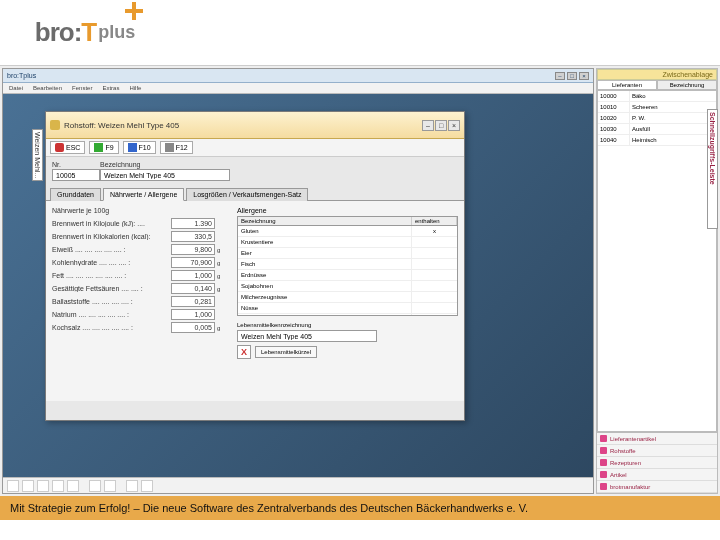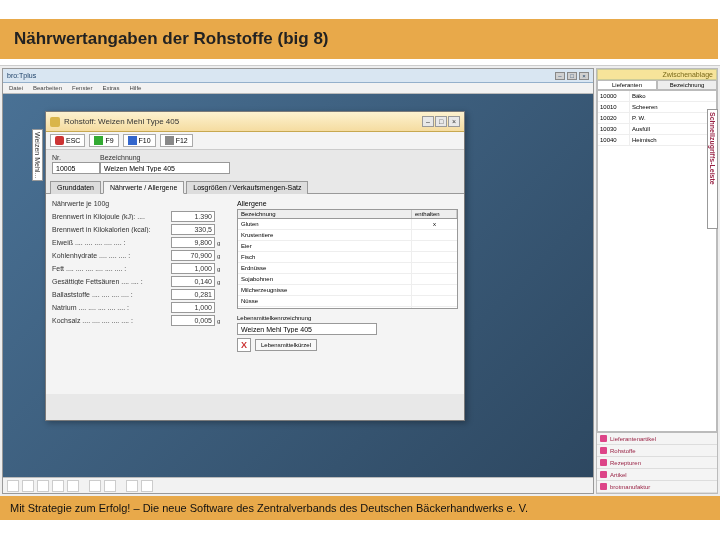--- a/index.html
+++ b/index.html
@@ -13,21 +13,21 @@
   .logo-cross span{position:absolute;background:#e89a2d}
   .title-bar{flex:1;background:#e8a94a;height:40px;display:flex;align-items:center;padding:0 14px;margin:12px 2px 0 0}
   .title-bar h1{font-size:17px;font-weight:bold;color:#222}
   .canvas{width:720px;height:430px;display:flex;background:#eee}
   .desktop{flex:1;background:linear-gradient(135deg,#4a7296 0%,#2d4760 100%);position:relative;border:1px solid #999;margin:2px}
   .app-titlebar{position:absolute;top:0;left:0;right:0;height:14px;background:#d9e6f2;border-bottom:1px solid #94b0cb;display:flex;align-items:center;padding:0 4px;font-size:7px;color:#1a3e66}
   .win-ctr{margin-left:auto;display:flex;gap:2px}
   .win-ctr span{width:10px;height:8px;background:#d0d0d0;border:1px solid #888;font-size:6px;line-height:6px;text-align:center}
   .menubar{position:absolute;top:14px;left:0;right:0;height:11px;background:#f2f2f2;border-bottom:1px solid #bbb;display:flex;gap:10px;padding:0 6px;font-size:6px;color:#444;align-items:center}
   .inner-win{position:absolute;top:42px;left:42px;width:420px;height:310px;background:#e8e8e8;border:1px solid #7a7a7a;box-shadow:2px 2px 6px rgba(0,0,0,.3)}
-  .inner-title{height:20px;background:linear-gradient(#fdf2d0,#f5dca0);border-bottom:1px solid #c7a850;display:flex;align-items:center;padding:0 4px;font-size:8px;color:#333}
+  .inner-title{height:27px;background:linear-gradient(#fdf2d0,#f5dca0);border-bottom:1px solid #c7a850;display:flex;align-items:center;padding:0 4px;font-size:8px;color:#333}
   .inner-title .ico{width:10px;height:10px;background:#d9b54a;border-radius:2px;margin-right:4px}
   .inner-title .ctr{margin-left:auto;display:flex;gap:1px}
   .inner-title .ctr span{width:12px;height:11px;background:#e8e8e8;border:1px solid #999;font-size:7px;text-align:center;line-height:9px}
   .shortcut-row{height:18px;background:#f4f4f4;border-bottom:1px solid #ccc;display:flex;align-items:center;gap:4px;padding:0 4px}
   .sc-btn{border:1px solid #aaa;background:#fff;font-size:7px;padding:1px 4px;display:flex;align-items:center;gap:2px}
   .sc-ico{width:9px;height:9px;display:inline-block}
   .sc-ico.red{background:#c33;border-radius:2px}
   .sc-ico.green{background:#3a3}
   .sc-ico.blue{background:#36c}
   .sc-ico.pr{background:#888}
@@ -76,22 +76,27 @@
   .vtab.left{top:60px;left:29px;color:#333}
   .vtab.right{top:40px;right:-1px;color:#924;font-weight:bold;height:120px}
   .taskbar{position:absolute;bottom:0;left:0;right:0;height:16px;background:#f2f2f2;border-top:1px solid #bbb;display:flex;align-items:center;gap:3px;padding:0 4px}
   .taskbar span{width:12px;height:12px;border:1px solid #ccc;background:#fff;display:inline-block}
   .footer{background:#e8a94a;padding:6px 10px;font-size:11px;color:#111}
 </style>
 </head>
 <body>
 
 <div class="header">
-  <div class="title-bar">
-    <h1>Nährwertangaben der Rohstoffe (big 8)</h1>
+  <div class="logo">
+    <div class="logo-cross">
+        <span style="left:7px;top:0;width:4px;height:18px"></span>
+        <span style="left:0;top:7px;width:18px;height:4px"></span>
+      </div>
+    <span class="logo-text"><span>bro:</span><span class="t">T</span></span>
+      <span class="logo-sub">plus</span>
   </div>
 </div>
 
 <div class="canvas">
   <div class="desktop">
     <div class="app-titlebar">
       <span>bro:Tplus</span>
       <div class="win-ctr">
         <span>–</span>
         <span>□</span>

